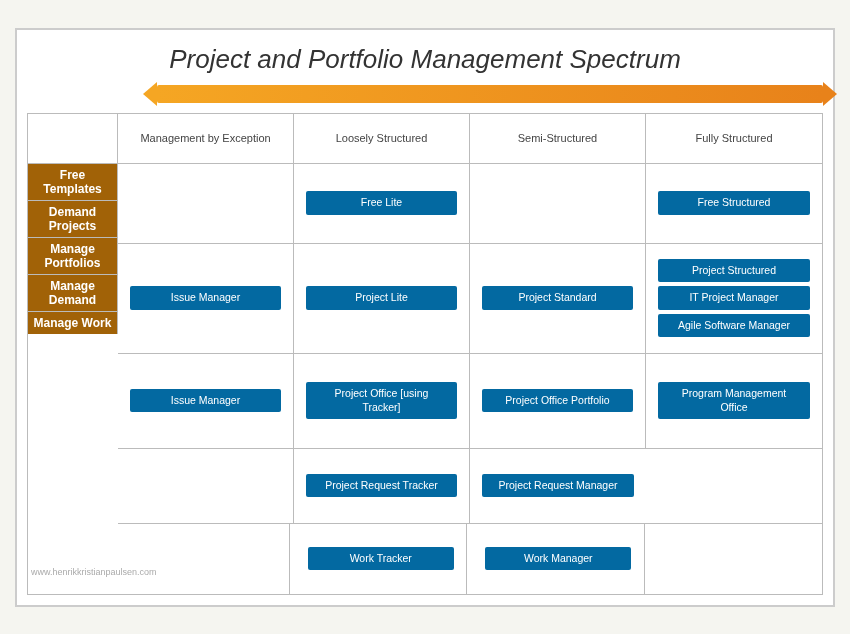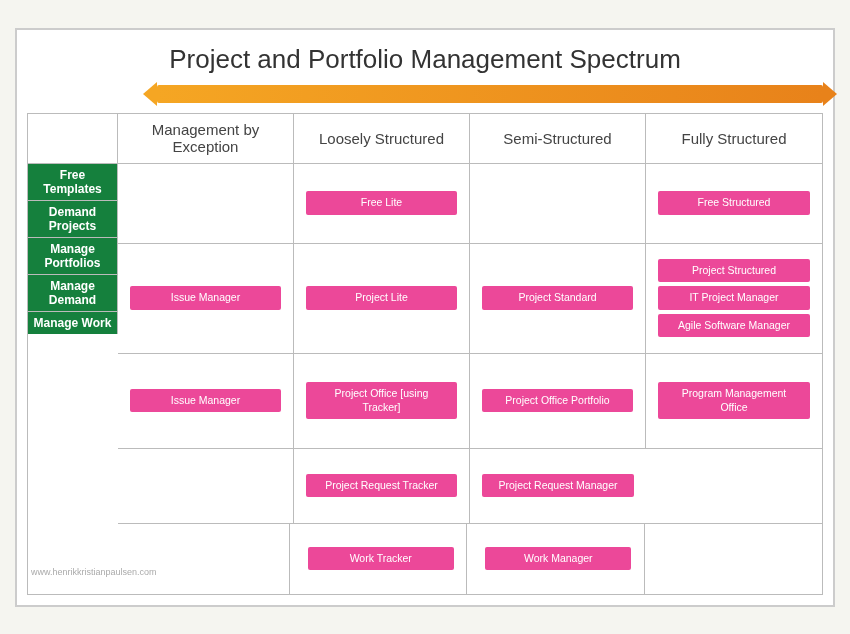--- a/index.html
+++ b/index.html
@@ -19,20 +19,21 @@
       padding: 10px 10px 10px 10px;
       position: relative;
     }
     .title {
       text-align: center;
       font-size: 26px;
       font-weight: normal;
       color: #333;
       margin-bottom: 4px;
       padding-top: 4px;
+      font-style: italic;
     }
     .arrow-container {
       display: flex;
       align-items: center;
       justify-content: flex-end;
       padding: 6px 0 6px 130px;
     }
     .arrow-bar {
       flex: 1;
       height: 18px;
@@ -83,39 +84,39 @@
       align-items: center;
       justify-content: center;
       text-align: center;
       color: white;
       font-size: 12px;
       font-weight: bold;
       padding: 4px;
       border-right: 1px solid #bbb;
       border-bottom: 1px solid #bbb;
     }
-    .row-label-cell.green { background: #15803d; }
+    .row-label-cell.green { background: #a16207; }
     .row-label-cell.no-bottom { border-bottom: none; }
     .grid-content {
       flex: 1;
       display: flex;
       flex-direction: column;
     }
     .col-headers {
       display: grid;
       grid-template-columns: 1fr 1fr 1fr 1fr;
       border-bottom: 1px solid #bbb;
       height: 50px;
     }
     .col-header {
       display: flex;
       align-items: center;
       justify-content: center;
-      text-align: center;
-      font-size: 15px;
+      text-align: right;
+      font-size: 11px;
       color: #444;
       padding: 4px;
       border-right: 1px solid #bbb;
     }
     .col-header:last-child { border-right: none; }
     .grid-row {
       display: grid;
       grid-template-columns: 1fr 1fr 1fr 1fr;
       border-bottom: 1px solid #bbb;
     }
@@ -130,21 +131,21 @@
       justify-content: center;
       gap: 4px;
     }
     .grid-cell:last-child { border-right: none; }
     .grid-row.row-free-templates { min-height: 80px; }
     .grid-row.row-manage-projects { min-height: 110px; }
     .grid-row.row-manage-portfolios { min-height: 95px; }
     .grid-row.row-manage-demand { min-height: 75px; }
     .grid-row.row-manage-work { min-height: 65px; }
     .btn {
-      background: #ec4899;
+      background: #0369a1;
       color: white;
       font-size: 10.5px;
       text-align: center;
       padding: 5px 16px;
       border-radius: 2px;
       width: 90%;
       line-height: 1.3;
       cursor: pointer;
     }
     .watermark {

